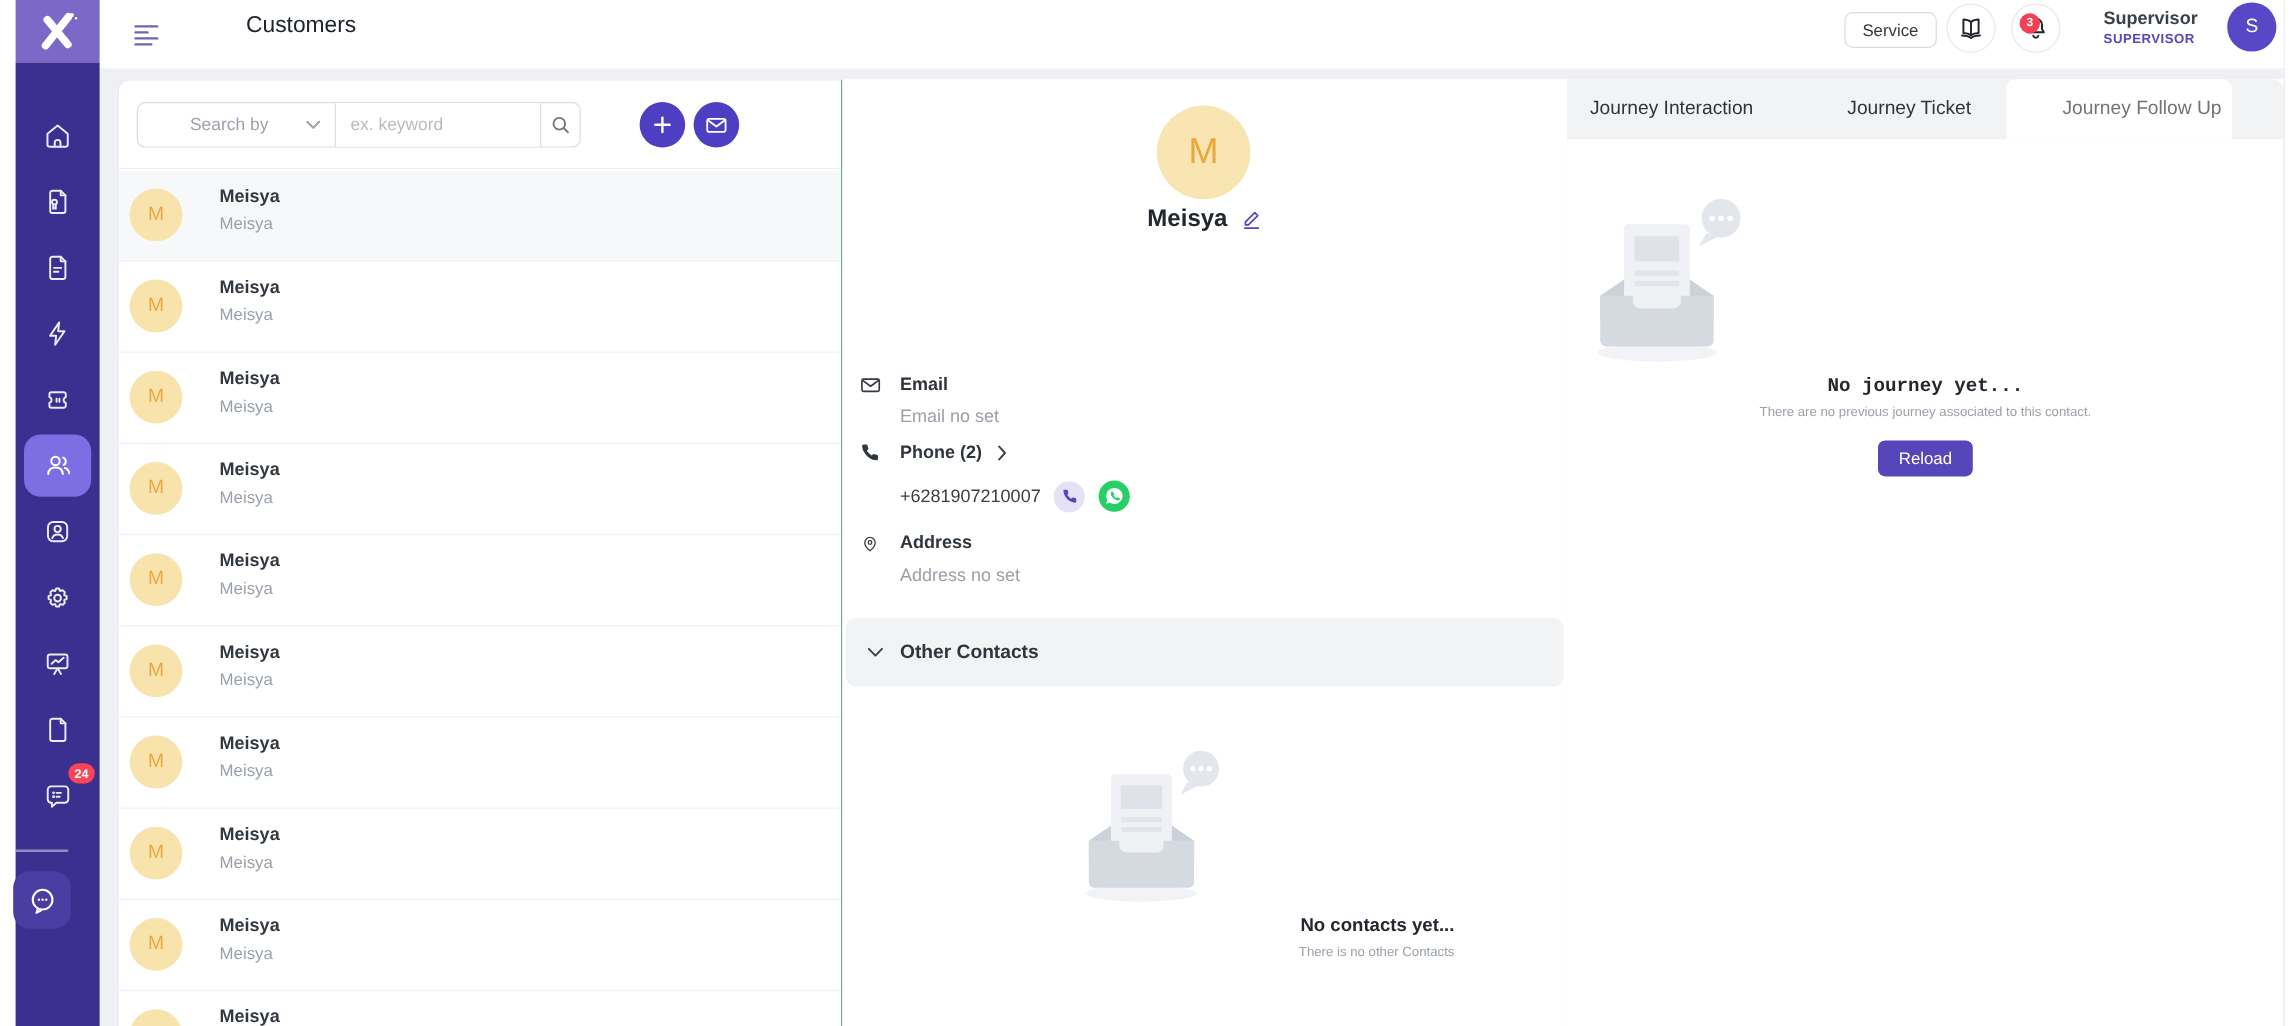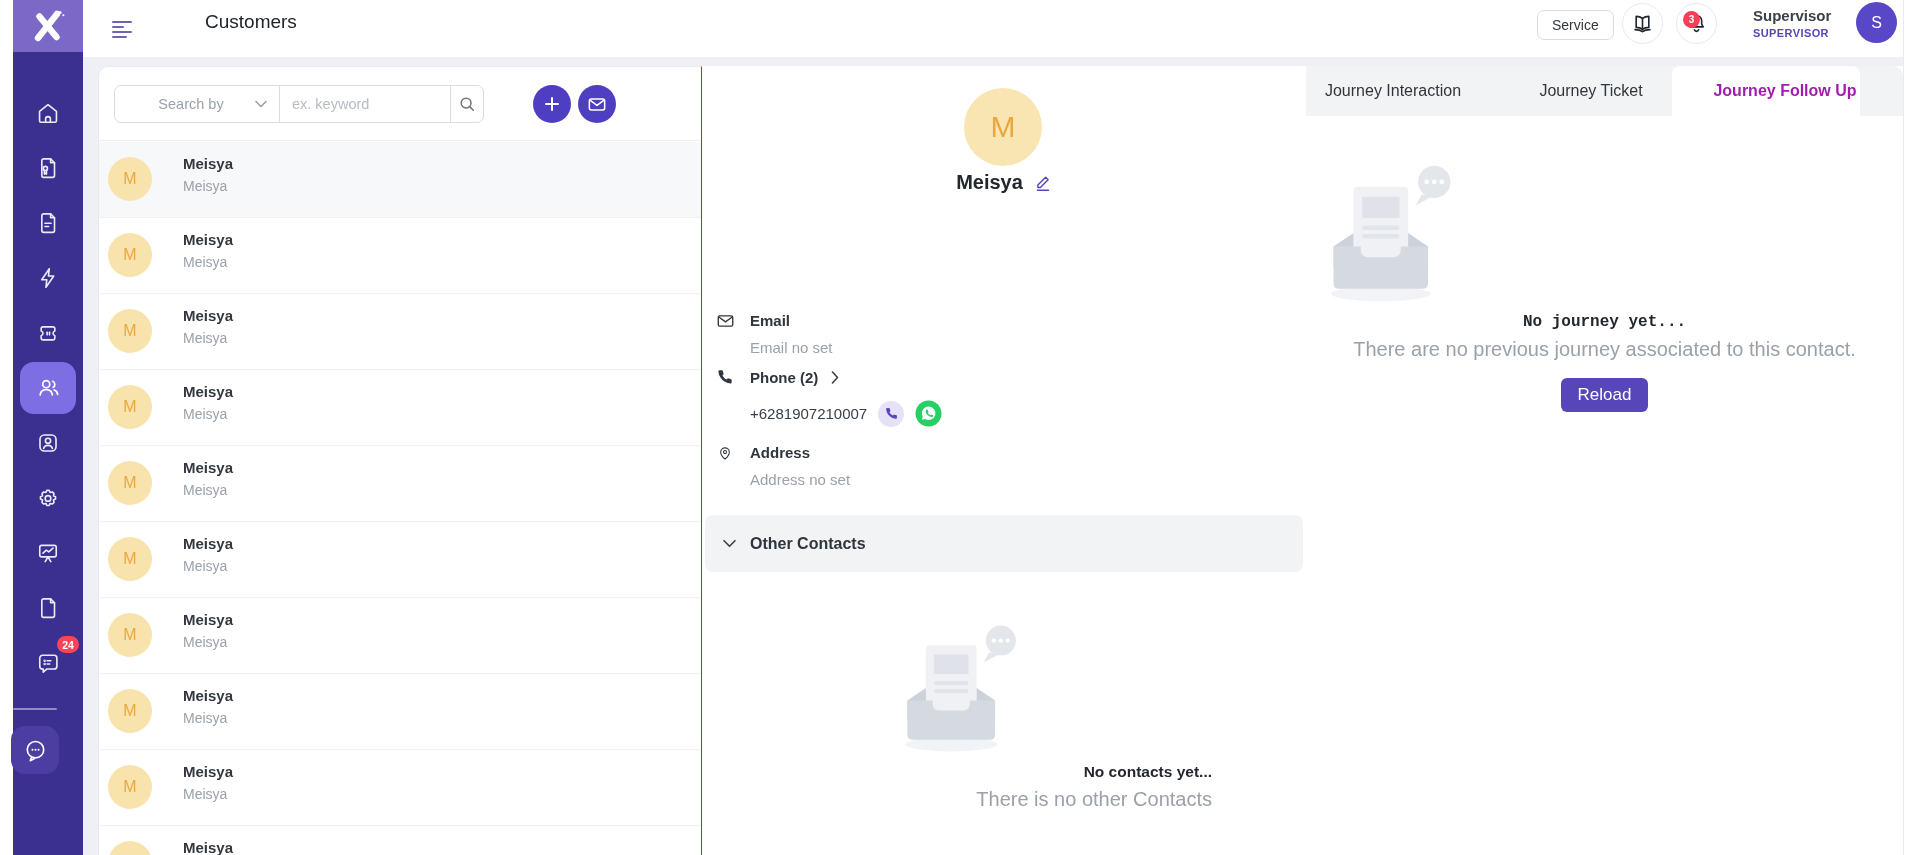--- a/index.html
+++ b/index.html
@@ -73,33 +73,33 @@
   .section-title { font-size:16px; font-weight:600; color:#2f353c; }
   .field-icon { position:absolute; left:15px; }
   .field-label { position:absolute; left:48px; font-size:15px; font-weight:700; color:#2f353c; display:flex; align-items:center; gap:13px; }
   .field-value { position:absolute; left:48px; font-size:15px; color:#9aa1a9; }
   .phone-value-row { position:absolute; left:48px; top:334px; display:flex; align-items:center; gap:11px; }
   .phone-number { font-size:15px; color:#394048;text-align:center; }
   .chip-call { width:26px; height:26px; border-radius:50%; background:#e7e1f8; display:flex; align-items:center; justify-content:center; cursor:pointer; }
   .empty-block { position:absolute; text-align:right; }
   .empty-contacts { left:0; top:556px; width:510px; }
   .empty-title { font-size:15.5px; font-weight:700; color:#23282e; margin-top:8px; }
-  .empty-sub { font-size:20px; color:#9aa1a9; margin-top:7px; }
+  .empty-sub { font-size:11px; color:#9aa1a9; margin-top:7px; }
   .empty-block svg { margin:0 auto; }
 
   
   .journey-panel { position:absolute; left:1306px; top:66px; width:597px; height:789px; background:#fff; }
   .tabbar { position:relative; height:50px; background:#f1f3f4; border-radius:0 10px 0 0; }
   .tab { position:absolute; top:0; height:50px; display:flex; align-items:center; justify-content:center;
     font-size:16px; color:#2f353c; cursor:pointer; white-space:nowrap; }
   .tab-0 { left:14px; width:146px; } .tab-1 { left:200px; width:170px; } .tab-2 { left:366px; width:188px; }
-  .tab.active { background:#fff; border-radius:8px 8px 0 0; color:#a21caf; font-weight:700;padding-left:38px; }
+  .tab.active { background:#fff; border-radius:8px 8px 0 0; color:#737373; font-weight:400;padding-left:38px; }
   .empty-journey { position:absolute; left:0; right:0; top:96px; text-align:center; }
   .empty-journey .empty-title { font-size:16px;font-family:Liberation Mono, monospace; }
-  .reload-btn { display:inline-block; margin-top:17px; background:#5746ba; color:#fff; font-size:17px;
+  .reload-btn { display:inline-block; margin-top:17px; background:#5746ba; color:#fff; font-size:14px;
     padding:7px 17px; border:none; border-radius:6px; cursor:pointer; font-family:"Liberation Sans", sans-serif; }
 
   .right-gutter { position:absolute; left:1903px; top:0; width:9px; height:855px; background:#fff; border-left:1px solid #ebebee; }
 </style>
 </head>
 <body>
 
 <div class="app-header">
   <div class="burger">
       <i></i>

